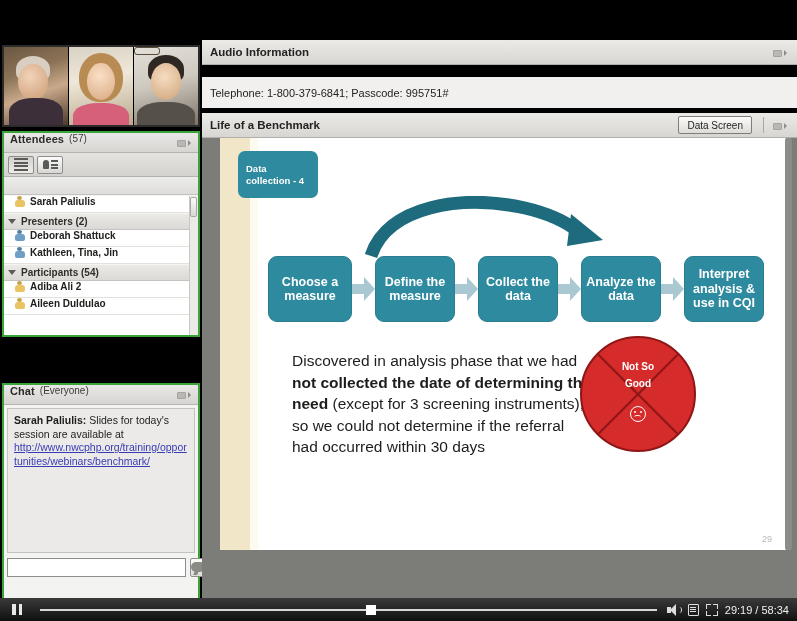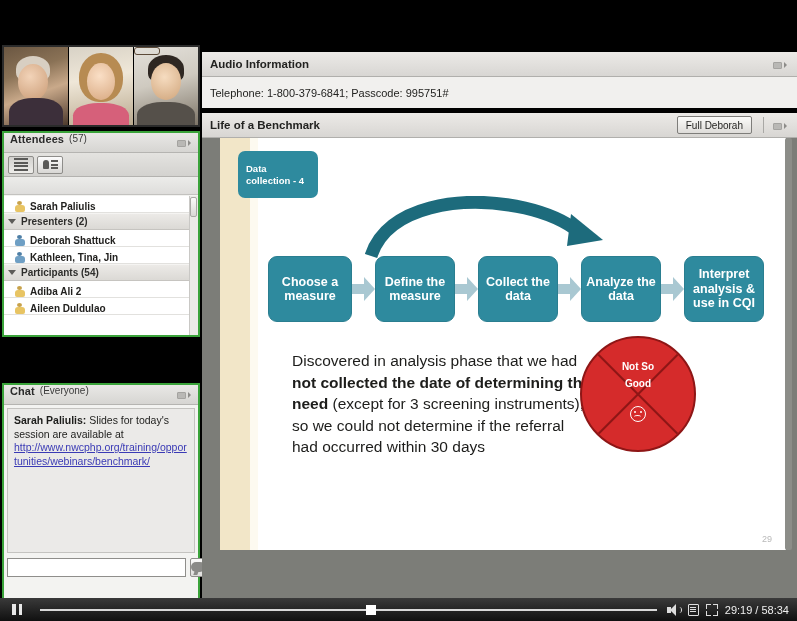--- a/index.html
+++ b/index.html
@@ -68,21 +68,21 @@
     border:2px solid #4d7ea8;border-radius:2px;background:#6f9fc4;}
   .ic-phone:after{content:"";position:absolute;left:8px;top:3px;width:5px;height:5px;
     border-right:1.5px solid #7d8c96;border-top:1.5px solid #7d8c96;border-radius:0 4px 0 0;}
   .active-sp span{font-size:9.5px;color:#7b7a77;font-style:italic;margin-top:40px;}
 
   .att-list{position:absolute;left:0;right:0;top:63px;bottom:0;overflow:hidden;background:#fff;}
   .grp{height:17px;background:linear-gradient(#eceae7,#dbd9d5);border-bottom:1px solid #c6c4c0;
     border-top:1px solid #f5f4f2;display:flex;align-items:center;padding:0 4px;gap:5px;}
   .caret{width:0;height:0;border-left:4px solid transparent;border-right:4px solid transparent;border-top:5px solid #5d5c59;}
   .grp span{font-size:10px;color:#2e2e2c;font-weight:bold;}
-  .row{height:17px;background:#fff;border-bottom:1px solid #e2e1de;display:flex;align-items:flex-end;padding:0 4px 0 10px;gap:5px;}
+  .row{height:17px;background:#fff;border-bottom:1px solid #e2e1de;display:flex;align-items:flex-start;padding:0 4px 0 10px;gap:5px;}
   .row span{font-size:10px;color:#22211f;font-weight:bold;}
   .av{width:11px;height:11px;position:relative;flex:0 0 auto;}
   .av:before{content:"";position:absolute;left:3px;top:0;width:5px;height:4px;border-radius:50%;}
   .av:after{content:"";position:absolute;left:0.5px;top:4px;width:10px;height:7px;border-radius:3px 3px 2px 2px;}
   .av.host:before{background:#c8a24a;} .av.host:after{background:#e8c463;}
   .av.pres:before{background:#4e7fa6;} .av.pres:after{background:#6f9fc4;}
   .av.part:before{background:#c8a24a;} .av.part:after{background:#e8c463;}
   .sb{position:absolute;right:0;top:63px;bottom:0;width:9px;background:#ebeae7;border-left:1px solid #c9c8c5;}
   .sb-thumb{position:absolute;right:1px;top:1px;width:7px;height:20px;background:linear-gradient(#fbfbfa,#d9d8d5);
     border:1px solid #a9a8a5;border-radius:2px;}
@@ -103,21 +103,21 @@
     transform:skewX(-20deg);}
   .chat-tabs{position:absolute;left:0;right:0;bottom:0;height:18px;
     background:repeating-linear-gradient(135deg,#e7e6e3 0 3px,#dcdbd8 3px 6px);border-top:1px solid #bdbcb9;display:flex;}
   .chat-tab{width:52px;height:18px;background:linear-gradient(#f4f3f1,#e4e3e0);border-right:1px solid #b5b4b1;
     display:flex;align-items:center;justify-content:center;font-size:10px;color:#1f1f1d;}
 
   
   .share-head{position:absolute;left:202px;width:595px;height:25px;
     background:linear-gradient(#eceae7,#d8d6d3);border-bottom:1px solid #b0afac;
     display:flex;align-items:center;padding:0 8px;}
-  #audio-head{top:52px;}
+  #audio-head{top:40px;}
   .share-head .t{font-size:11.5px;color:#232321;font-weight:bold;}
   #audio-body{position:absolute;left:202px;top:77px;width:595px;height:33px;background:#f1f0ee;
     display:flex;align-items:center;padding:0 8px;border-bottom:2px solid #000;}
   #audio-body .t{font-size:11px;color:#232321;}
   #bench-head{top:113px;}
   .fs-btn{position:absolute;right:45px;top:3px;height:18px;padding:0 8px;border:1px solid #7e7d7a;border-radius:2px;
     background:linear-gradient(#fbfbf9,#dedcd9);display:flex;align-items:center;font-size:10px;color:#1f1f1d;}
   .hdiv{position:absolute;right:33px;top:4px;width:1px;height:16px;background:#a9a8a5;}
 
   
@@ -321,21 +321,21 @@
         <i></i>
         <u></u>
       </span>
   </div>
   <div id="audio-body">
     <span class="t">Telephone: 1-800-379-6841; Passcode: 995751#</span>
   </div>
 
   <div class="share-head" id="bench-head">
     <span class="t">Life of a Benchmark</span>
-    <div class="fs-btn">Full Deborah</div>
+    <div class="fs-btn">Data Screen</div>
     <div class="hdiv"></div>
     <span class="pod-menu" style="right:8px;top:8px;">
         <i></i>
         <u></u>
       </span>
   </div>
 
   <div id="stage">
     <div id="slide">
       <div class="slide-band"></div>

